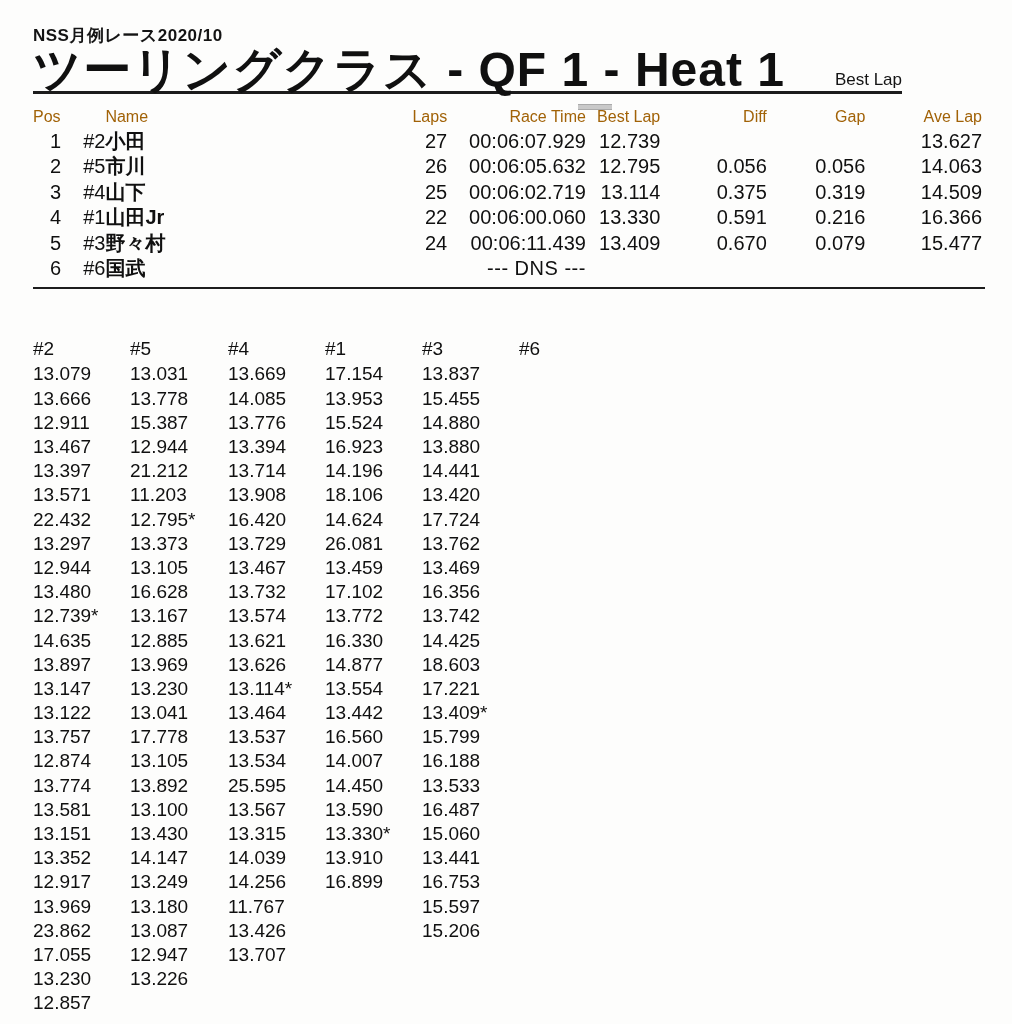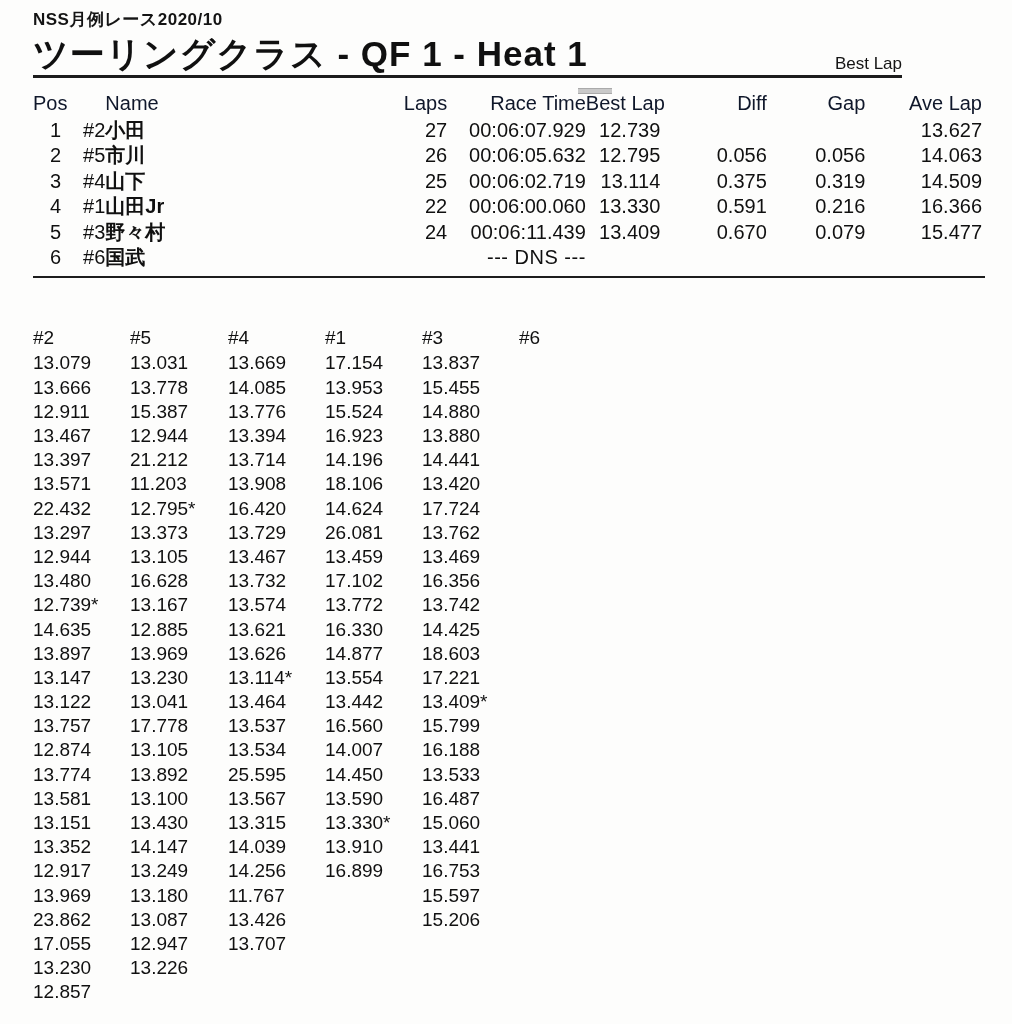--- a/index.html
+++ b/index.html
@@ -11,38 +11,38 @@
     overflow: hidden;
     font-family: "Liberation Sans", "DejaVu Sans", sans-serif;
     color: #111;
     -webkit-font-smoothing: antialiased;
   }
   .page {
     position: relative;
     width: 932px;
     height: 1024px;
     box-sizing: border-box;
-    padding: 8px 30px 0 33px;
+    padding: 24px 30px 0 33px;
   }
   
   .event-line {
     font-size: 17px;
     font-weight: 700;
     letter-spacing: 0.5px;
     color: #141414;
   }
   .title-row {
     display: flex;
     justify-content: space-between;
     align-items: flex-end;
     margin-top: 2px;
   }
   .main-title {
     margin: 0;
-    font-size: 35px;
+    font-size: 48px;
     line-height: 42px;
     font-weight: 700;
     letter-spacing: 1px;
     color: #101010;
     white-space: nowrap;
   }
   .corner-label {
     font-size: 17px;
     font-weight: 400;
     color: #141414;
@@ -58,23 +58,23 @@
   .results-wrap {
     position: relative;
     margin-top: 14px;
   }
   table.results {
     width: 949px;
     border-collapse: collapse;
     table-layout: fixed;
   }
   table.results th {
-    font-size: 20px;
+    font-size: 16px;
     font-weight: 400;
-    color: #0f172a;
+    color: #a16207;
     padding: 0 0 3px 0;
     white-space: nowrap;
   }
   table.results td {
     font-size: 20px;
     color: #101010;
     padding: 0;
     height: 25.4px;
     line-height: 25.4px;
     white-space: nowrap;

